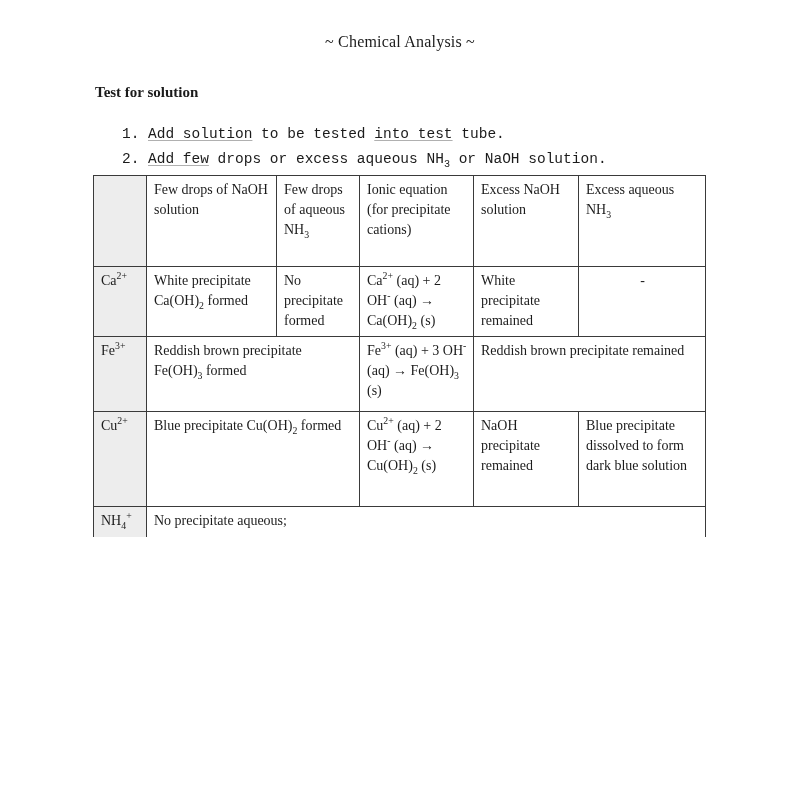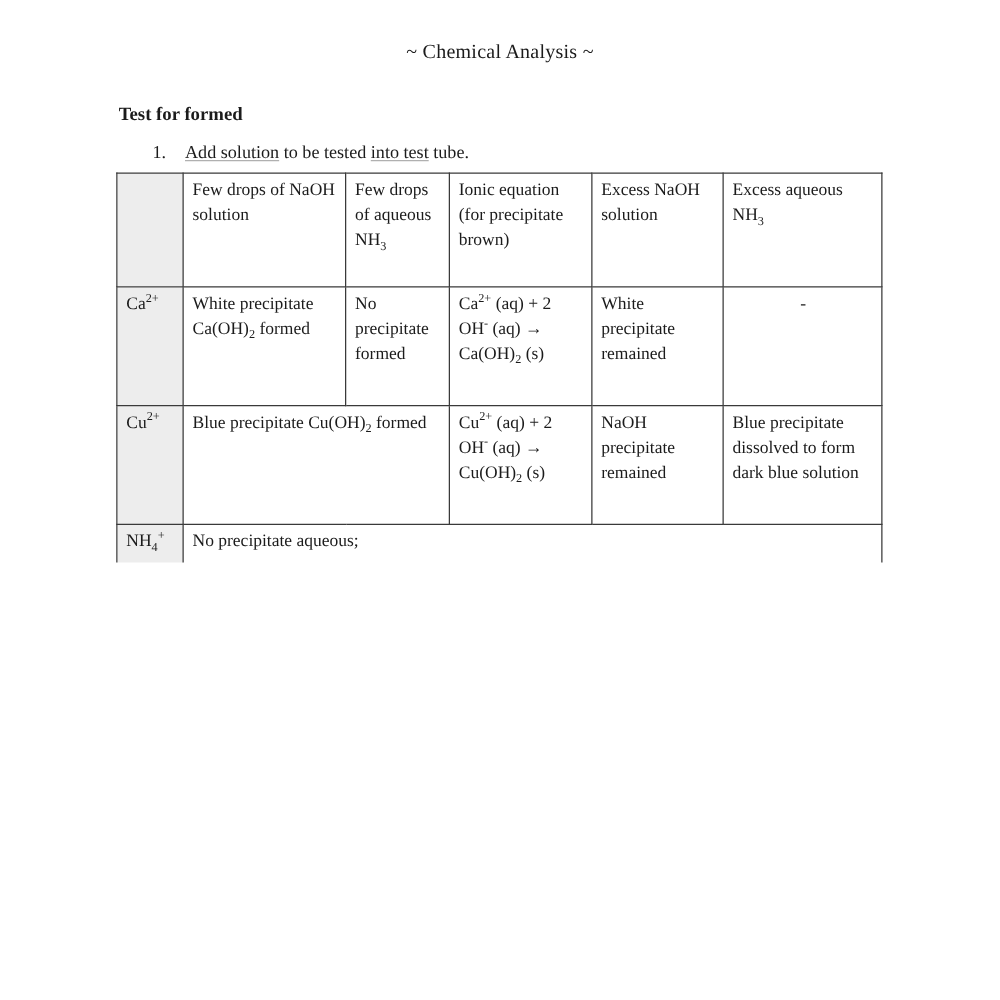--- a/index.html
+++ b/index.html
@@ -14,21 +14,21 @@
     font-family:"Liberation Serif", serif;color:var(--text);
   }
   .title{
     font-size:16px;font-weight:normal;text-align:center;
     margin:30px 0 0 0;line-height:24px;letter-spacing:.2px;
   }
   .section-heading{
     font-size:15px;font-weight:bold;
     margin:28px 0 0 95px;line-height:20px;
   }
-  .steps{margin:8px 0 0 122px;}
+  .steps{margin:20px 0 0 122px;font-family:Liberation Mono, monospace;}
   .step{line-height:25px;font-size:14.5px;}
   .step-number{display:inline-block;min-width:18px;margin-right:8px;}
   .u{text-decoration:underline;text-decoration-color:var(--underline);text-decoration-thickness:1px;text-underline-offset:2px;}
   table.cations{
     border-collapse:collapse;table-layout:fixed;
     margin:3px 0 0 93px;width:612px;
   }
   th,td{
     border:1px solid var(--border);
     vertical-align:top;text-align:left;
@@ -41,53 +41,60 @@
   tr.cut td{border-bottom:none;}
   sup,sub{font-size:70%;line-height:0;}
   sup{vertical-align:super;}
   sub{vertical-align:sub;}
 </style>
 </head>
 <body>
 
 <h1 class="title">~ Chemical Analysis ~</h1>
 
-<h2 class="section-heading">Test for formed</h2>
+<h2 class="section-heading">Test for solution</h2>
 
 <div class="steps">
     <div class="step"><span class="step-number">1.</span><span><span class="u">Add solution</span><span> to be tested </span><span class="u">into test</span><span> tube.</span></span></div>
+    <div class="step"><span class="step-number">2.</span><span><span class="u">Add few</span><span> drops or excess aqueous NH<sub>3</sub> or NaOH solution.</span></span></div>
   </div>
 
 <table class="cations">
   <colgroup>
       <col style="width: 53px;">
       <col style="width: 130px;">
       <col style="width: 83px;">
       <col style="width: 114px;">
       <col style="width: 105px;">
       <col style="width: 127px;">
     </colgroup>
   <thead>
       <tr style="height: 91px; margin-left: 44px;">
         <th class="ion"></th>
         <th>Few drops of NaOH solution</th>
         <th>Few drops of aqueous NH<sub>3</sub></th>
-        <th>Ionic equation (for precipitate brown)</th>
+        <th>Ionic equation (for precipitate cations)</th>
         <th>Excess NaOH solution</th>
         <th>Excess aqueous NH<sub>3</sub></th>
       </tr>
     </thead>
   <tbody>
-      <tr style="height: 95px;">
+      <tr style="height: 70px;">
         <td class="ion">Ca<sup>2+</sup></td>
         <td>White precipitate Ca(OH)<sub>2</sub> formed</td>
         <td>No precipitate formed</td>
         <td>Ca<sup>2+</sup> (aq) + 2 OH<sup>-</sup> (aq) → Ca(OH)<sub>2</sub> (s)</td>
         <td>White precipitate remained</td>
         <td class="center">-</td>
+      </tr>
+      <tr style="height: 75px;">
+        <td class="ion">Fe<sup>3+</sup></td>
+        <td colspan="2">Reddish brown precipitate Fe(OH)<sub>3</sub> formed</td>
+        <td>Fe<sup>3+</sup> (aq) + 3 OH<sup>-</sup> (aq) → Fe(OH)<sub>3</sub> (s)</td>
+        <td colspan="2">Reddish brown precipitate remained</td>
       </tr>
       <tr style="height: 95px;">
         <td class="ion">Cu<sup>2+</sup></td>
         <td colspan="2">Blue precipitate Cu(OH)<sub>2</sub> formed</td>
         <td>Cu<sup>2+</sup> (aq) + 2 OH<sup>-</sup> (aq) → Cu(OH)<sub>2</sub> (s)</td>
         <td>NaOH precipitate remained</td>
         <td>Blue precipitate dissolved to form dark blue solution</td>
       </tr>
       <tr class="cut" style="height: 30px;">
         <td class="ion">NH<sub>4</sub><sup>+</sup></td>

